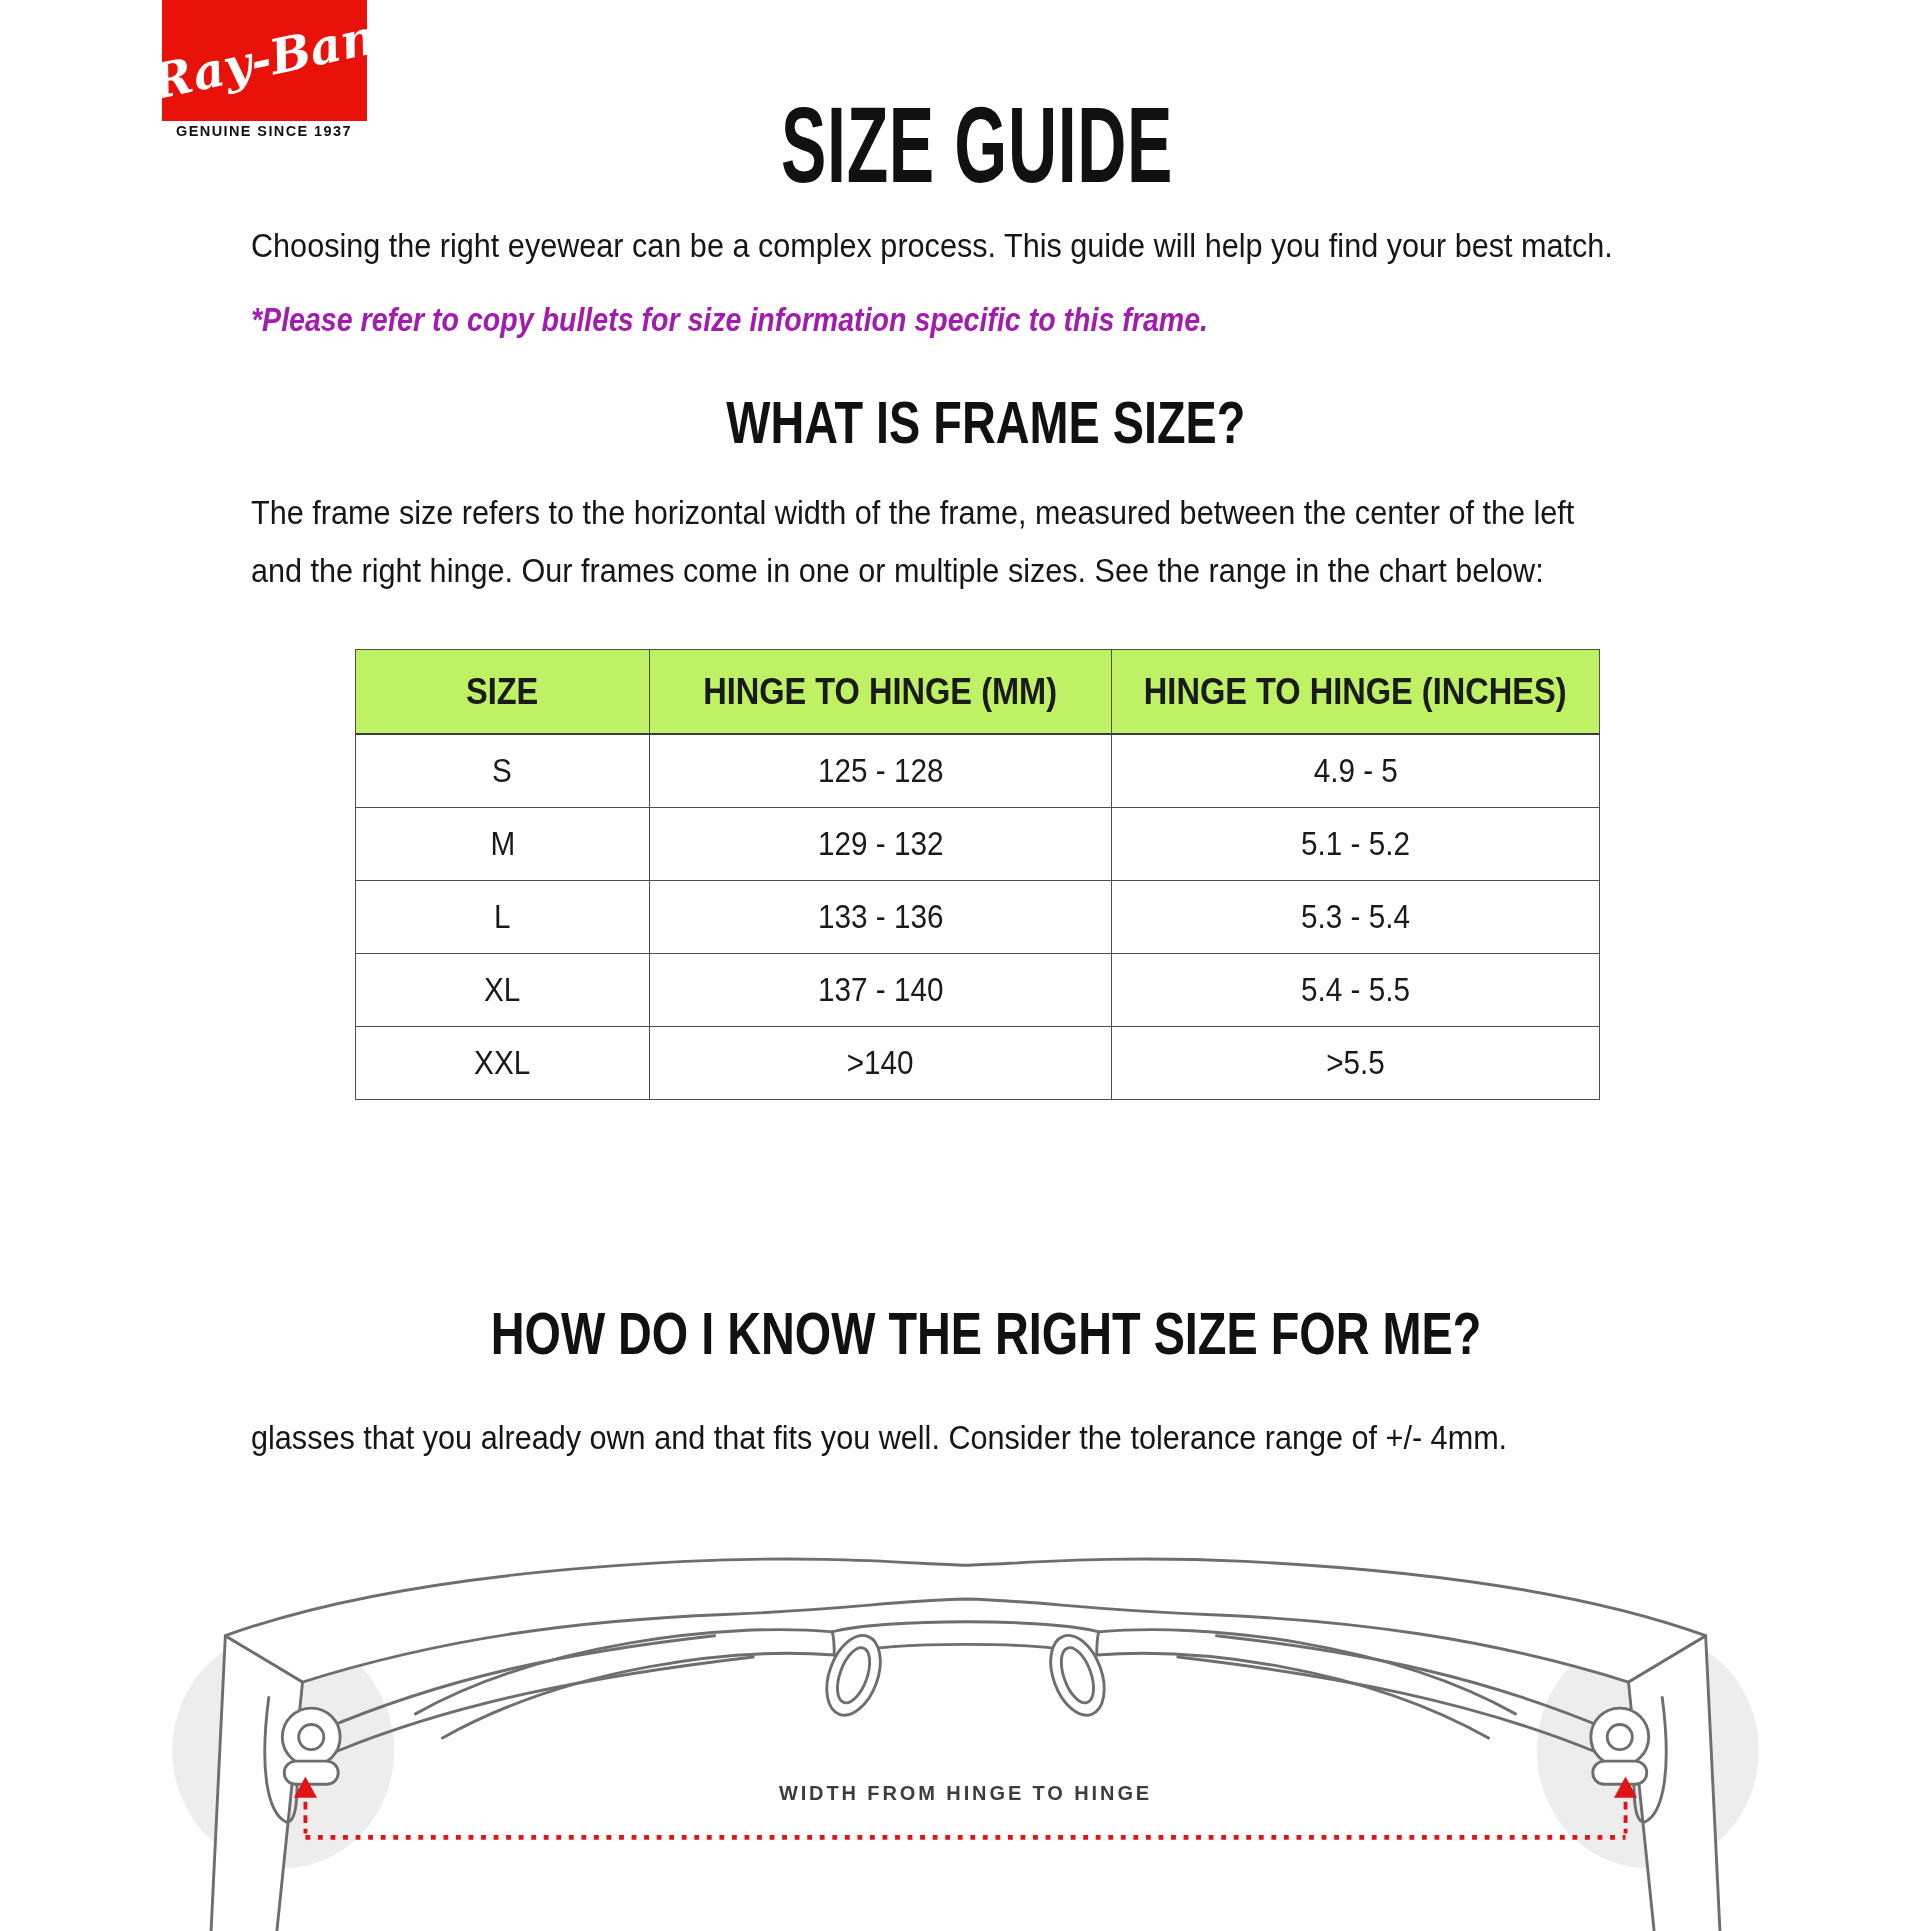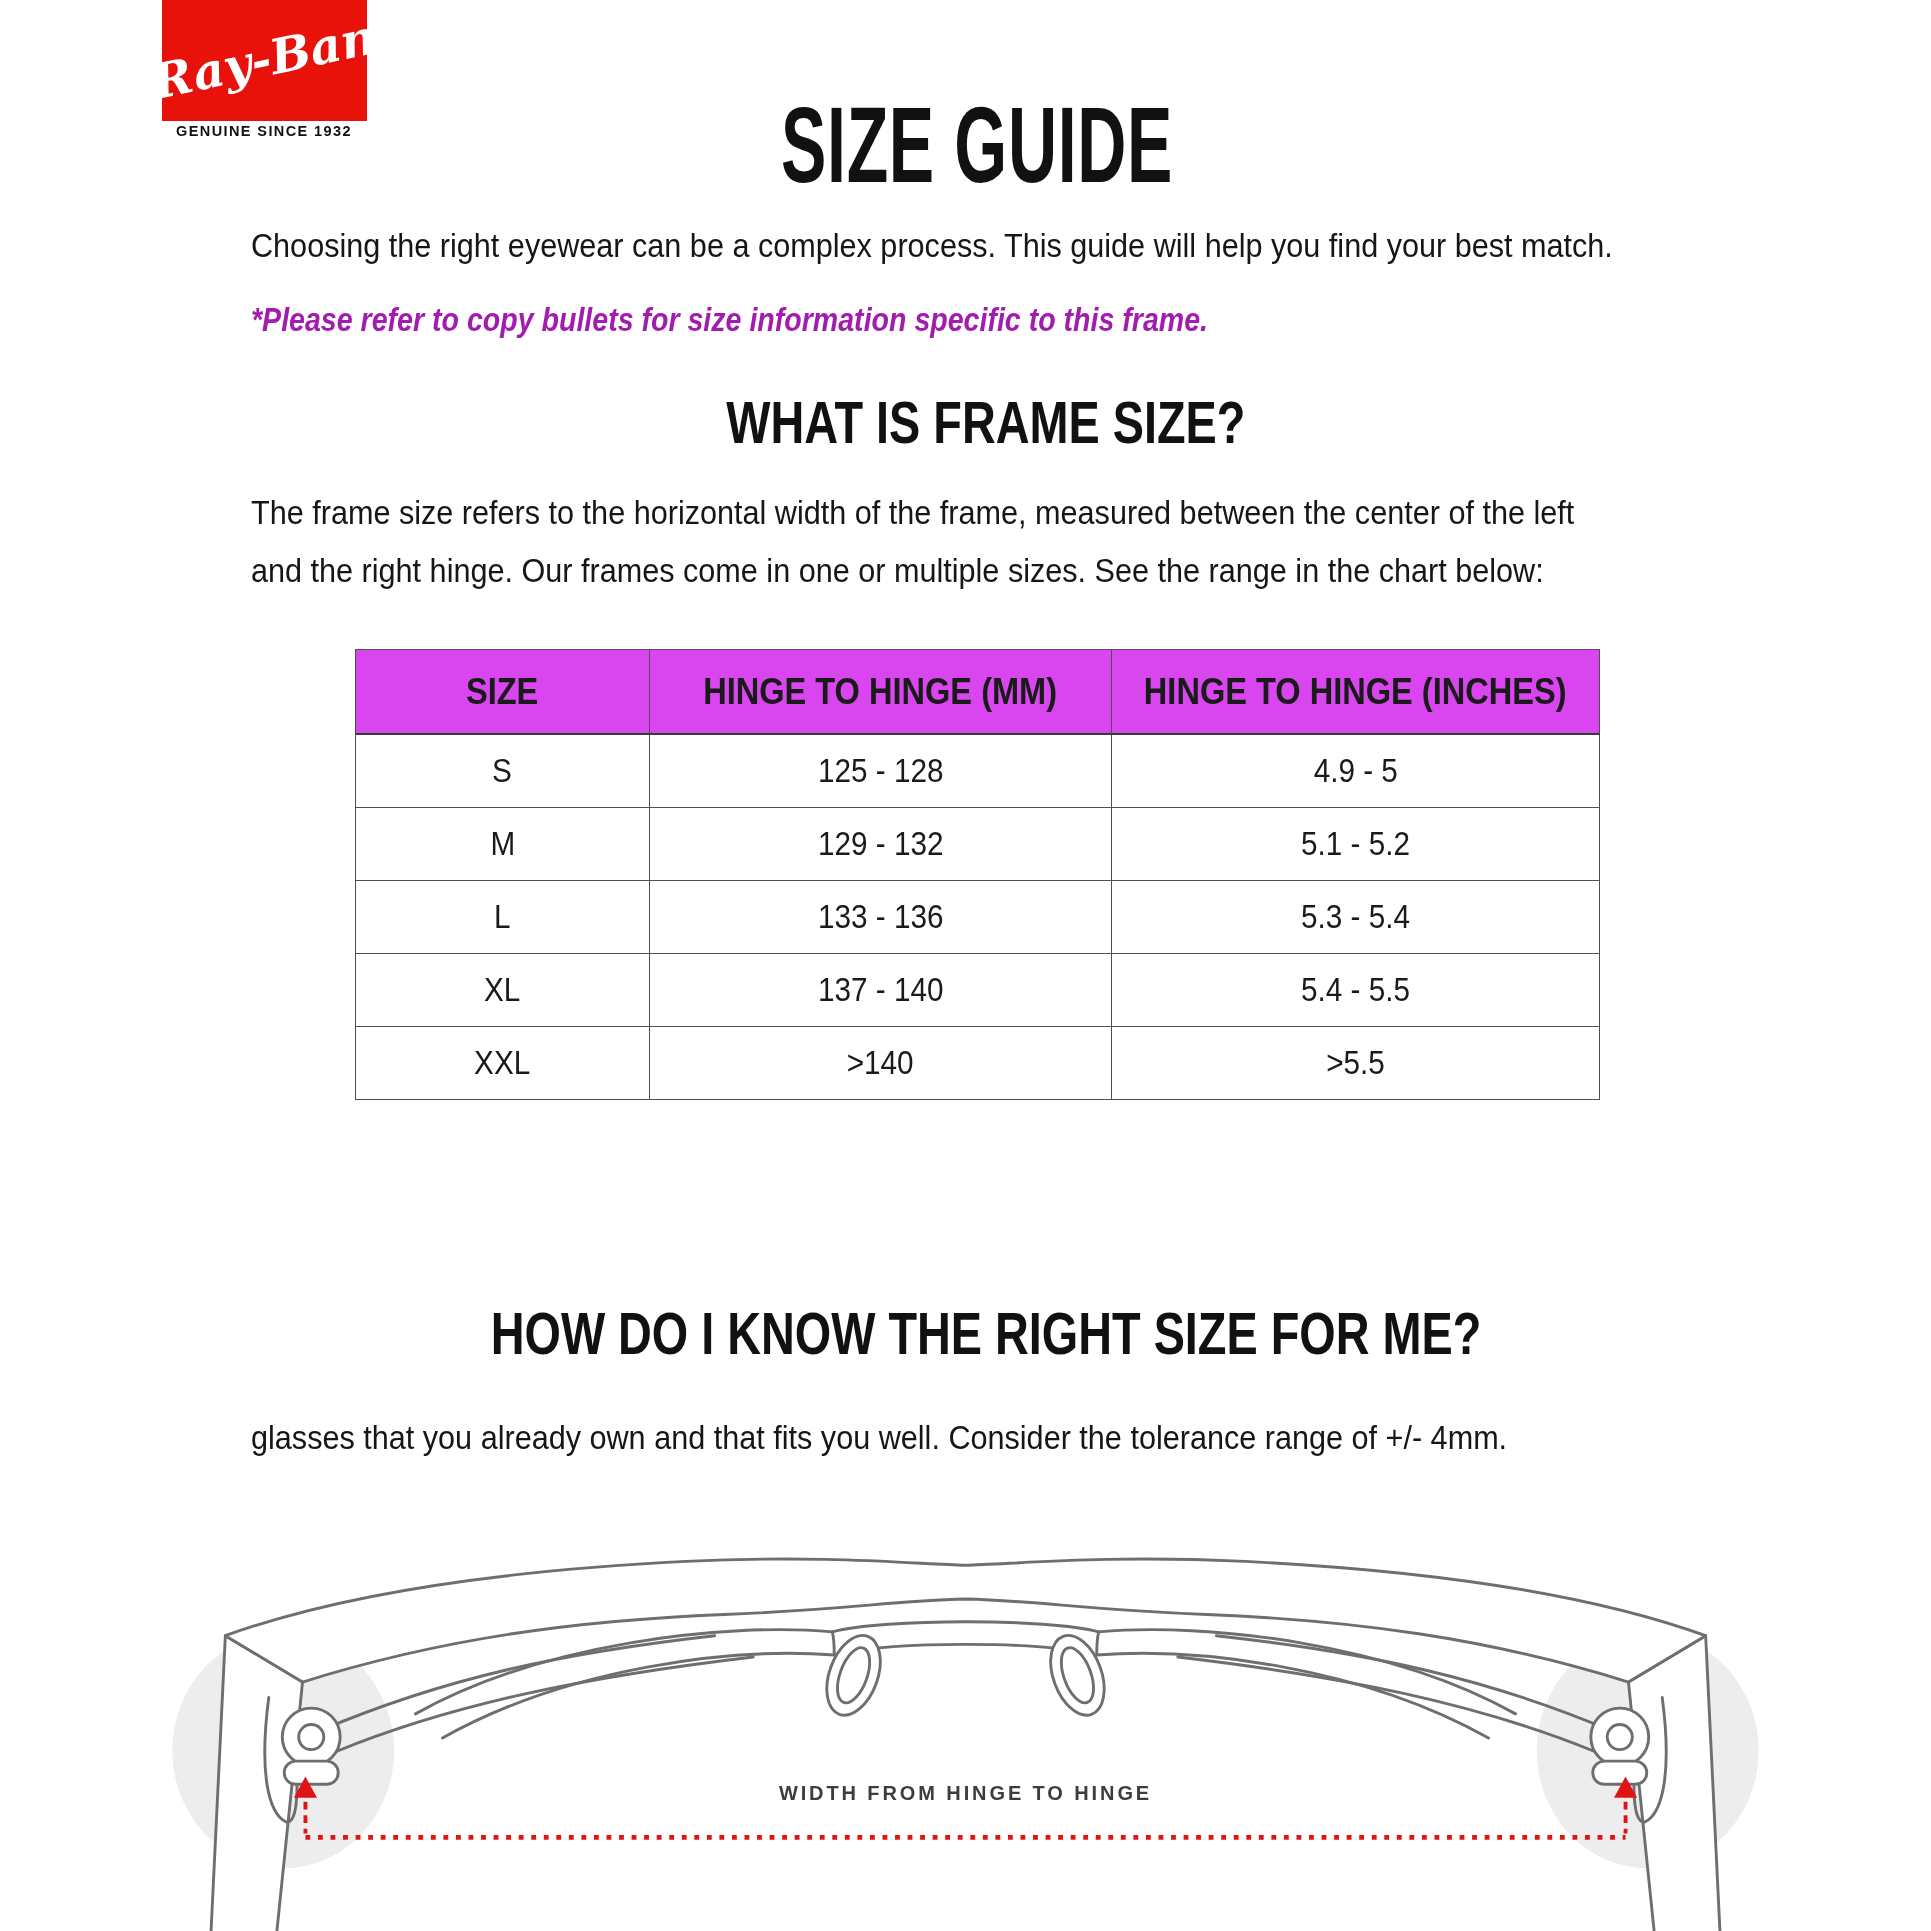--- a/index.html
+++ b/index.html
@@ -52,21 +52,21 @@
     position:absolute;left:355px;top:649px;width:1244px;
     border-collapse:collapse;table-layout:fixed;
   }
   .size-table col.c1{width:294px;}
   .size-table col.c2{width:462px;}
   .size-table col.c3{width:488px;}
   .size-table th,.size-table td{
     border:1.9px solid #4f4f4f;text-align:center;vertical-align:middle;padding:0;
   }
   .size-table thead th{
-    height:83px;background:#d946ef;border-bottom:2.9px solid #3b3b3b;
+    height:83px;background:#bef264;border-bottom:2.9px solid #3b3b3b;
   }
   .size-table thead th span{
     display:inline-block;font-size:37px;font-weight:700;color:#1a1a1a;
     transform:scaleX(0.88);transform-origin:50% 50%;white-space:nowrap;
   }
   .size-table tbody td{height:72px;}
   .size-table tbody td span{
     display:inline-block;font-size:33px;font-weight:400;color:#1a1a1a;
     transform:scaleX(0.9);transform-origin:50% 50%;white-space:nowrap;
   }
@@ -77,21 +77,21 @@
     font-size:20px;font-weight:700;letter-spacing:2.9px;color:#3d3d3d;
     white-space:nowrap;z-index:3;
   }
 </style>
 </head>
 <body>
 
 <div class="logo-box">
   <span class="logo-script">Ray-Ban</span>
 </div>
-<div class="logo-tagline">GENUINE SINCE 1932</div>
+<div class="logo-tagline">GENUINE SINCE 1937</div>
 
 <div class="page-title">
   <span>SIZE GUIDE</span>
 </div>
 
 <div class="para intro">
   <div class="ln"><span>Choosing the right eyewear can be a complex process. This guide will help you find your best match.</span></div>
 </div>
 
 <div class="para note">

